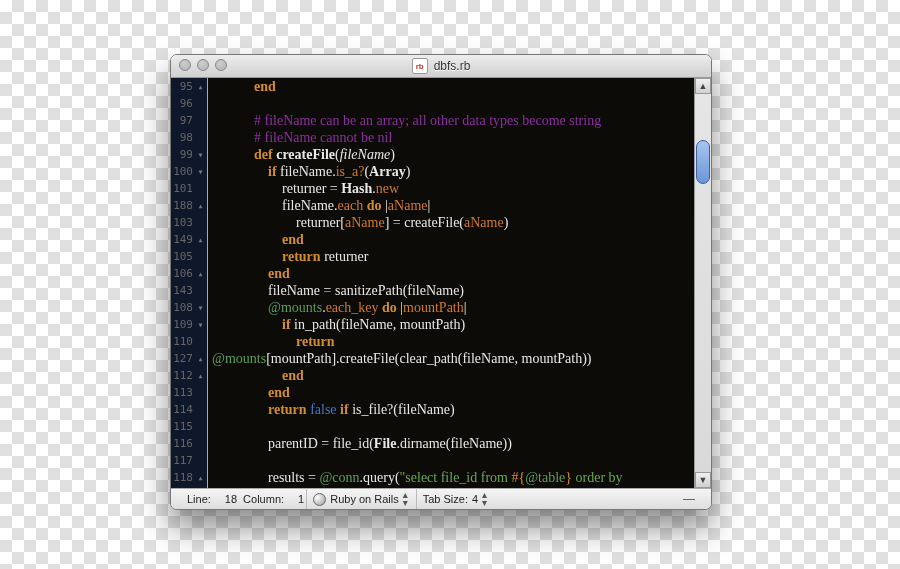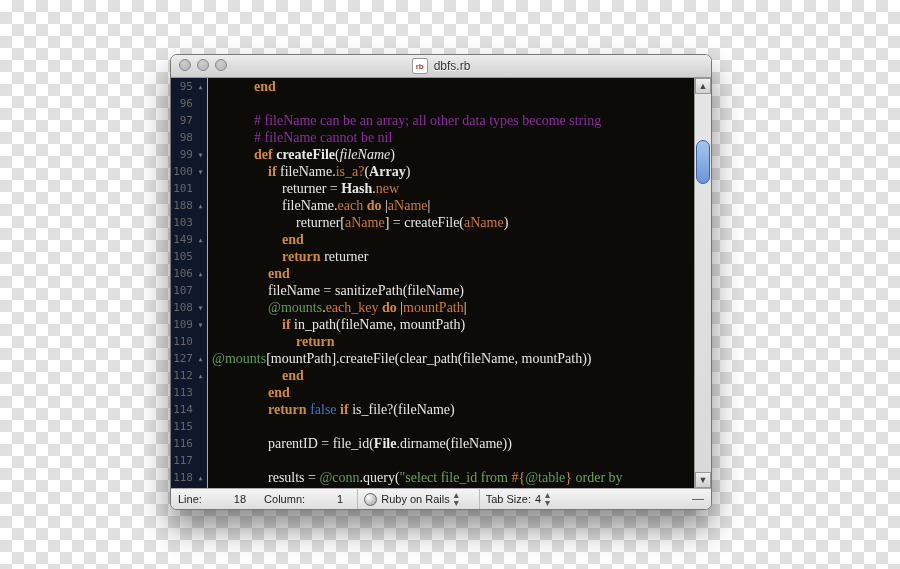--- a/index.html
+++ b/index.html
@@ -129,25 +129,25 @@
     border-radius: 7px;
     box-sizing: border-box;
   }
 
   .statusbar {
     height: 20px;
     background: linear-gradient(#f5f5f5,#dedede);
     border-top: 1px solid #aaa;
     display: flex; align-items: center;
     font-size: 11px; color: #222;
-    padding: 0 3px;
-    gap: 14px;
+    padding: 0 12px;
+    gap: 2px;
   }
   .statusbar .lbl { margin-left: 4px; }
-  .statusbar .val { margin-left: 18px; }
+  .statusbar .val { margin-left: 12px; }
   .combo {
     display: inline-flex; align-items: center; gap: 4px;
     border-left: 1px solid #bbb; padding: 0 6px; height: 32px;
   }
   .combo .spin { font-size: 10px; color: #555; line-height: 8px; }
   .globe {
     width: 11px; height: 11px; border-radius: 50%;
     background: radial-gradient(circle at 30% 30%,#fff,#999);
     border: 1px solid #666;
   }
@@ -216,21 +216,21 @@
         </div>
         <div class="row">
           <span class="ln">105</span>
           <span class="fold"></span>
         </div>
         <div class="row has-fold">
           <span class="ln">106</span>
           <span class="fold">▴</span>
         </div>
         <div class="row">
-          <span class="ln">107</span>
+          <span class="ln">143</span>
           <span class="fold"></span>
         </div>
         <div class="row has-fold">
           <span class="ln">108</span>
           <span class="fold">▾</span>
         </div>
         <div class="row has-fold">
           <span class="ln">109</span>
           <span class="fold">▾</span>
         </div>

